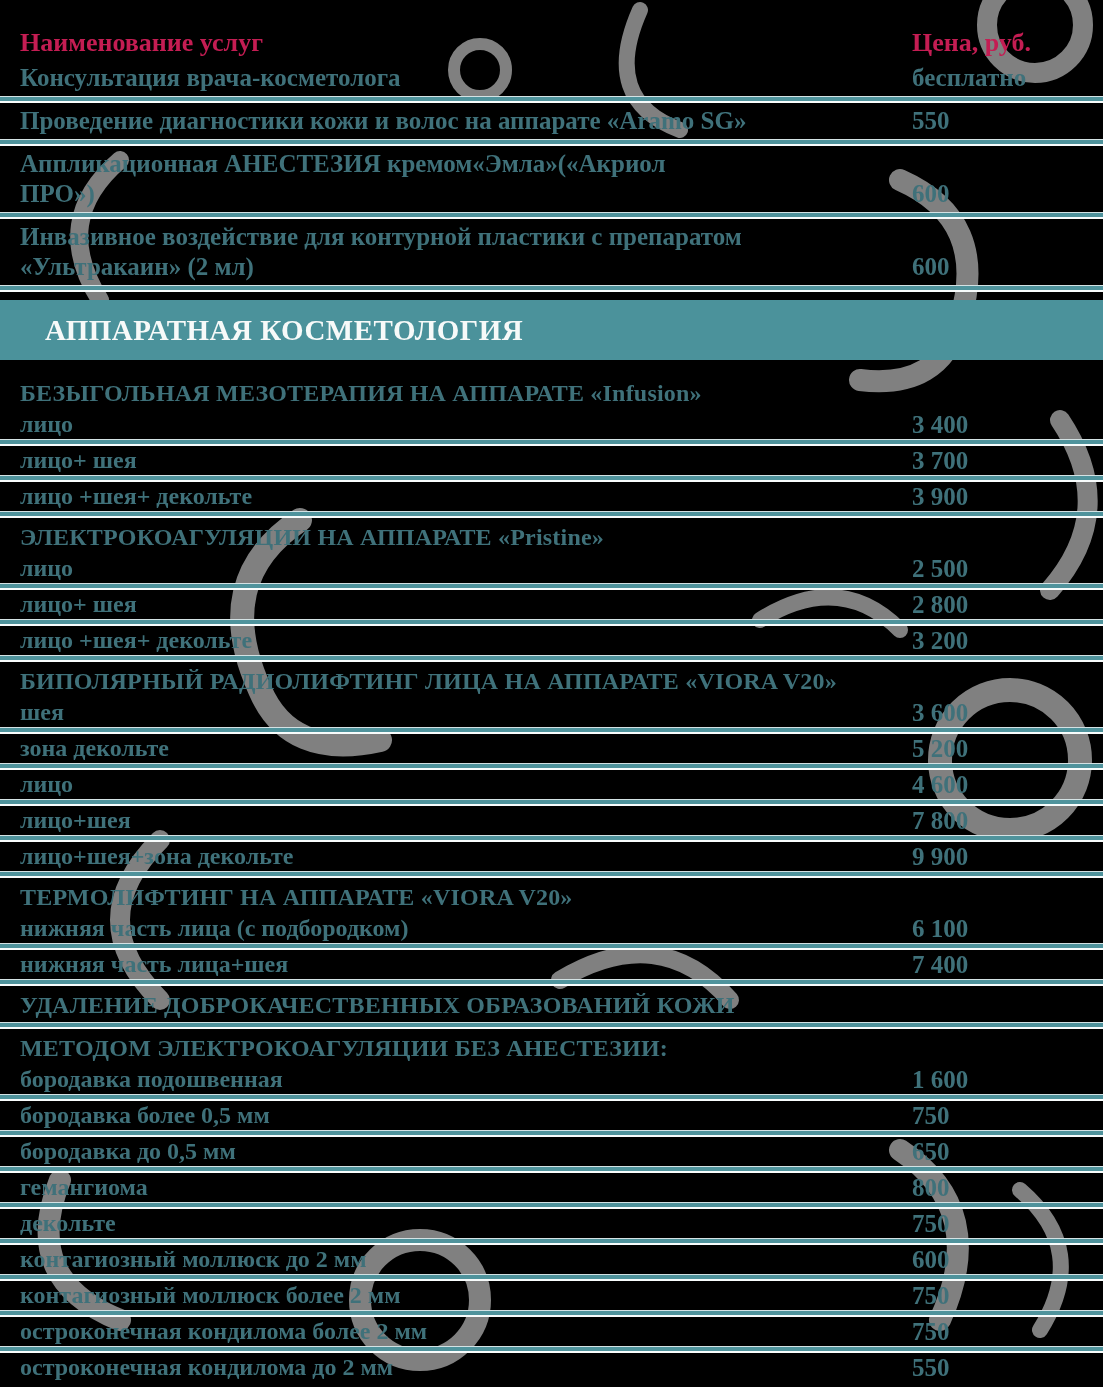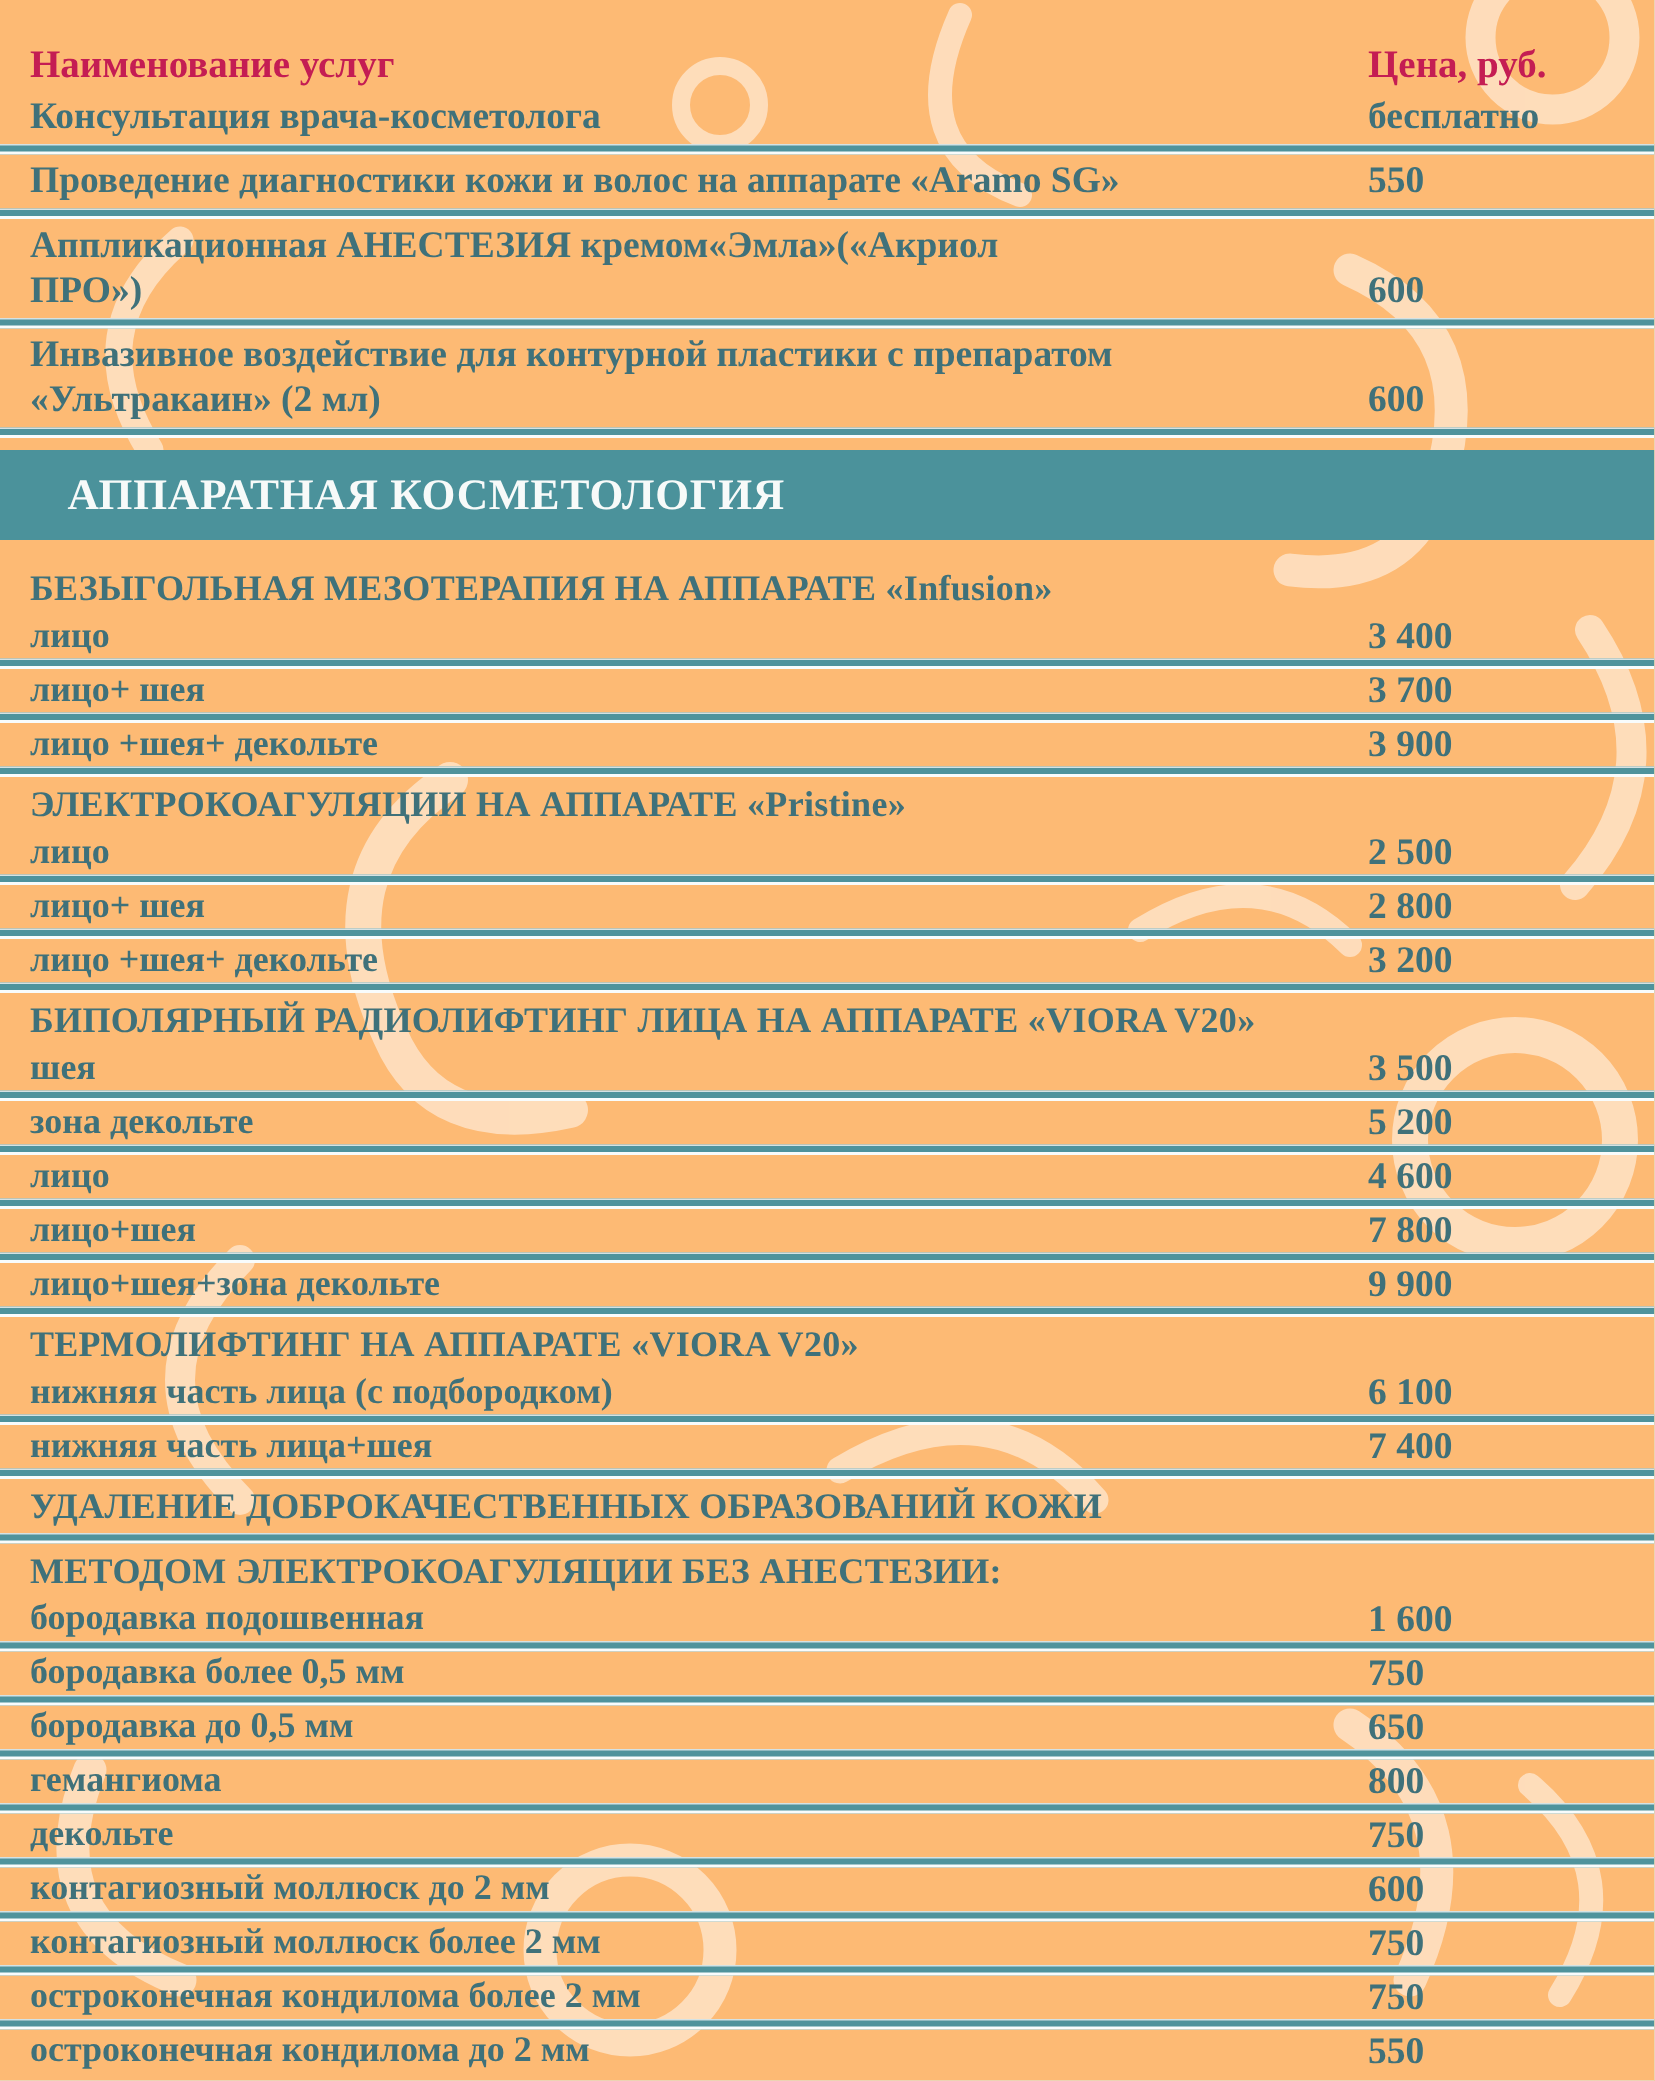--- a/index.html
+++ b/index.html
@@ -1,20 +1,20 @@
 <!DOCTYPE html>
 <html lang="ru"><head>
 <meta charset="utf-8">
 <title></title>
 <style>
   html,body{margin:0;padding:0;background:#dfe5e6;}
   .page{
     position:relative;
     width:1103px;height:1387px;
-    background:#fdba74;
+    background:#000000;
     overflow:hidden;
     font-family:"Liberation Serif","DejaVu Serif",serif;
     font-weight:700;
     color:#3f717a;
   }
   .bg{position:absolute;left:0;top:0;}
   .content{position:relative;padding-top:24px;}
   .cols{display:flex;align-items:flex-end;padding-left:20px;}
   .name{flex:1 1 auto;white-space:pre-line;font-size:25px;line-height:30px;}
   .price{flex:0 0 191px;font-size:25px;line-height:30px;margin-left:16px;}
@@ -139,21 +139,21 @@
     <div class="sep"></div>
     <div class="cols srow">
       <div class="name">лицо +шея+ декольте</div>
       <div class="price">3 200</div>
     </div>
     <div class="sep"></div>
 
     <div class="stitle">БИПОЛЯРНЫЙ РАДИОЛИФТИНГ ЛИЦА НА АППАРАТЕ «VIORA V20»</div>
     <div class="cols srow">
       <div class="name">шея</div>
-      <div class="price">3 500</div>
+      <div class="price">3 600</div>
     </div>
     <div class="sep"></div>
     <div class="cols srow">
       <div class="name">зона декольте</div>
       <div class="price">5 200</div>
     </div>
     <div class="sep"></div>
     <div class="cols srow">
       <div class="name">лицо</div>
       <div class="price">4 600</div>

